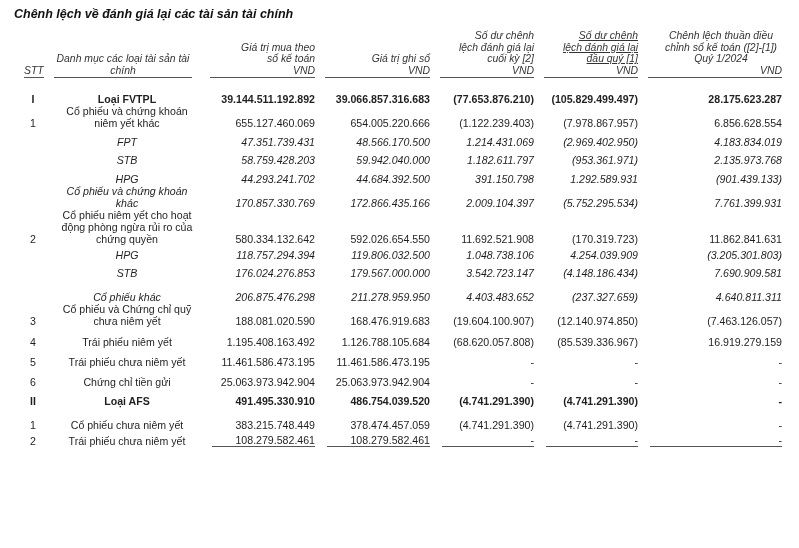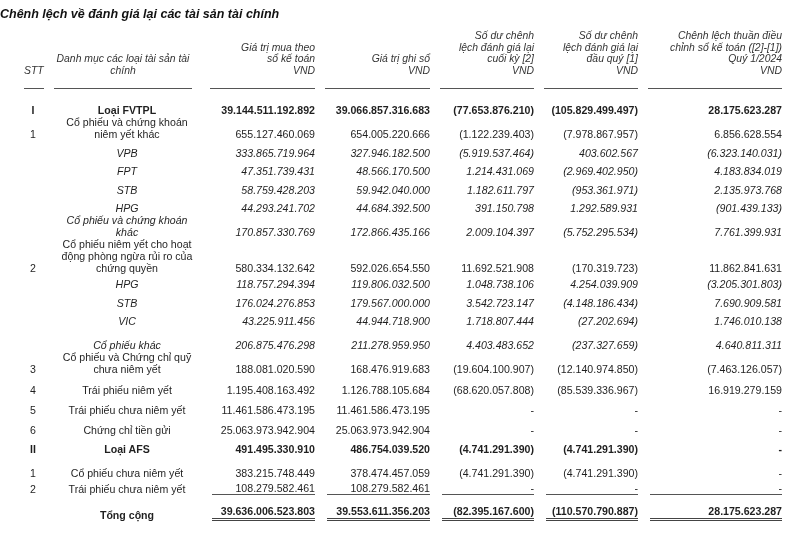--- a/index.html
+++ b/index.html
@@ -3,41 +3,41 @@
 <meta charset="utf-8">
 <style>
   html, body { margin: 0; padding: 0; background: #ffffff; }
   body {
     width: 799px; height: 548px; overflow: hidden;
     font-family: "Liberation Sans", sans-serif;
     color: #1f1f1f; font-size: 10.6px;
     position: relative;
   }
   .title {
-    position: absolute; left: 0; top: 7px;
+    position: absolute; left: 14px; top: 7px;
     font-weight: bold; font-style: italic; font-size: 12.5px; color: #111;
   }
   table {
     position: absolute; left: 14px; top: 30px;
     border-collapse: separate; border-spacing: 0;
     table-layout: fixed; width: 770px;
   }
   col.c-stt { width: 38px; }
   col.c-name { width: 150px; }
   col.c-v1 { width: 115px; }
   col.c-v2 { width: 115px; }
   col.c-v3 { width: 104px; }
   col.c-v4 { width: 104px; }
   col.c-v5 { width: 144px; }
   th {
     font-weight: normal; font-style: italic; color: #333;
     vertical-align: bottom; padding: 0 2px 1px 2px; line-height: 11.5px;
     font-size: 10.4px;
   }
-  th .ul { display: block; border-bottom: 1px solid #555; padding-bottom: 12px; }
+  th .ul { display: block; border-bottom: 1px solid #555; padding-bottom: 1px; }
   th.left { text-align: center; }
   th.right { text-align: right; }
   th.stt { text-align: left; }
   th .gap { margin-left: 6px; }
   td { padding: 0 2px; vertical-align: bottom; line-height: 12px; white-space: nowrap; }
   td.stt { text-align: center; }
   td.name { text-align: center; white-space: normal; }
   td.num { text-align: right; }
   td .cell { display: block; margin-left: 8px; }
   tr.bold td { font-weight: bold; }
@@ -74,24 +74,24 @@
       <th class="right">
           <span class="ul gap"><span style="display:block;padding-left:30px;">Giá trị mua theo sổ kế toán</span><span>VND</span></span>
         </th>
       <th class="right">
           <span class="ul gap"><span style="display:block;">Giá trị ghi sổ</span><span>VND</span></span>
         </th>
       <th class="right">
           <span class="ul gap"><span style="display:block;padding-left:14px;">Số dư chênh lệch đánh giá lại cuối kỳ [2]</span><span>VND</span></span>
         </th>
       <th class="right">
-          <span class="ul gap"><span style="display:block;padding-left:14px;">Số dư chênh lệch đánh giá lại đầu quý [1]</span><span>VND</span></span>
+          <span class="ul gap"><span style="display:block;padding-left:14px;text-decoration:underline;">Số dư chênh lệch đánh giá lại đầu quý [1]</span><span>VND</span></span>
         </th>
       <th class="right">
-          <span class="ul gap"><span style="display:block;padding-left:12px;">Chênh lệch thuần điều chỉnh sổ kế toán ([2]-[1]) Quý 1/2024</span><span>VND</span></span>
+          <span class="ul gap"><span style="display:block;padding-left:12px;text-align:center;">Chênh lệch thuần điều chỉnh sổ kế toán ([2]-[1]) Quý 1/2024</span><span>VND</span></span>
         </th>
     </tr>
   </thead>
   <tbody>
     <tr class="bold h18" style="height:26px;">
       <td class="stt">I</td>
       <td class="name">Loại FVTPL</td>
       <td class="num">
           <span class="cell">39.144.511.192.892</span>
         </td>
@@ -122,39 +122,20 @@
         </td>
       <td class="num">
           <span class="cell">(7.978.867.957)</span>
         </td>
       <td class="num">
           <span class="cell">6.856.628.554</span>
         </td>
     </tr>
     <tr class="it h18">
       <td class="stt"></td>
-      <td class="name">VPB</td>
-      <td class="num">
-          <span class="cell">333.865.719.964</span>
-        </td>
-      <td class="num">
-          <span class="cell">327.946.182.500</span>
-        </td>
-      <td class="num">
-          <span class="cell">(5.919.537.464)</span>
-        </td>
-      <td class="num">
-          <span class="cell">403.602.567</span>
-        </td>
-      <td class="num">
-          <span class="cell">(6.323.140.031)</span>
-        </td>
-    </tr>
-    <tr class="it h18">
-      <td class="stt"></td>
       <td class="name">FPT</td>
       <td class="num">
           <span class="cell">47.351.739.431</span>
         </td>
       <td class="num">
           <span class="cell">48.566.170.500</span>
         </td>
       <td class="num">
           <span class="cell">1.214.431.069</span>
         </td>
@@ -272,39 +253,20 @@
       <td class="num">
           <span class="cell">3.542.723.147</span>
         </td>
       <td class="num">
           <span class="cell">(4.148.186.434)</span>
         </td>
       <td class="num">
           <span class="cell">7.690.909.581</span>
         </td>
     </tr>
-    <tr class="it h18">
-      <td class="stt"></td>
-      <td class="name">VIC</td>
-      <td class="num">
-          <span class="cell">43.225.911.456</span>
-        </td>
-      <td class="num">
-          <span class="cell">44.944.718.900</span>
-        </td>
-      <td class="num">
-          <span class="cell">1.718.807.444</span>
-        </td>
-      <td class="num">
-          <span class="cell">(27.202.694)</span>
-        </td>
-      <td class="num">
-          <span class="cell">1.746.010.138</span>
-        </td>
-    </tr>
     <tr class="it" style="height:24px;">
       <td class="stt"></td>
       <td class="name">Cổ phiếu khác</td>
       <td class="num">
           <span class="cell">206.875.476.298</span>
         </td>
       <td class="num">
           <span class="cell">211.278.959.950</span>
         </td>
       <td class="num">
@@ -441,35 +403,16 @@
           <span class="cell">108.279.582.461</span>
         </td>
       <td class="num">
           <span class="cell">-</span>
         </td>
       <td class="num">
           <span class="cell">-</span>
         </td>
       <td class="num">
           <span class="cell">-</span>
-        </td>
-    </tr>
-    <tr class="bold total">
-      <td class="stt"></td>
-      <td class="name">Tổng cộng</td>
-      <td class="num">
-          <span class="cell">39.636.006.523.803</span>
-        </td>
-      <td class="num">
-          <span class="cell">39.553.611.356.203</span>
-        </td>
-      <td class="num">
-          <span class="cell">(82.395.167.600)</span>
-        </td>
-      <td class="num">
-          <span class="cell">(110.570.790.887)</span>
-        </td>
-      <td class="num">
-          <span class="cell">28.175.623.287</span>
         </td>
     </tr>
   </tbody>
 </table>
 
 </body></html>

